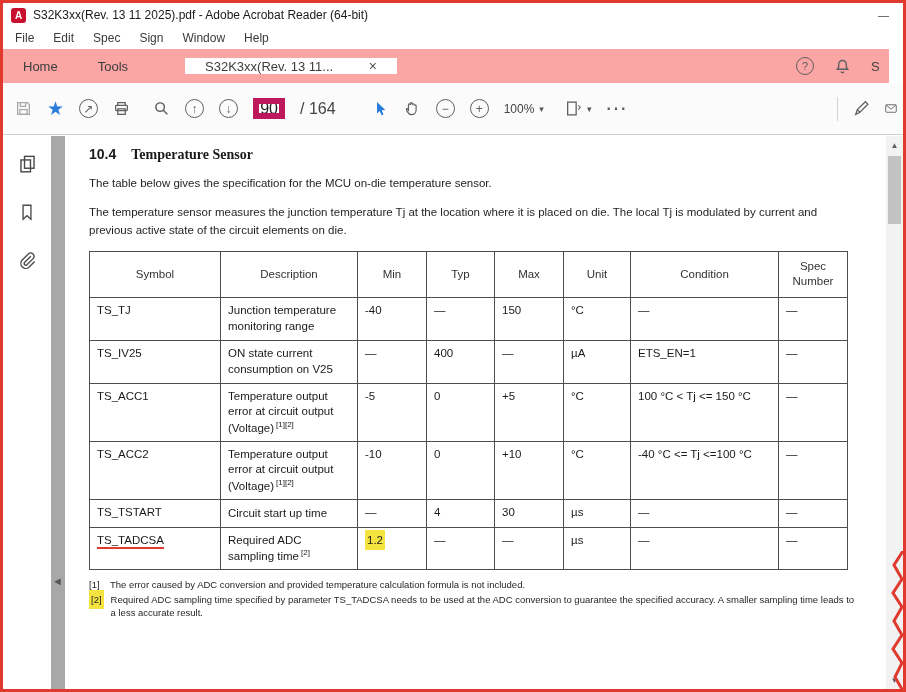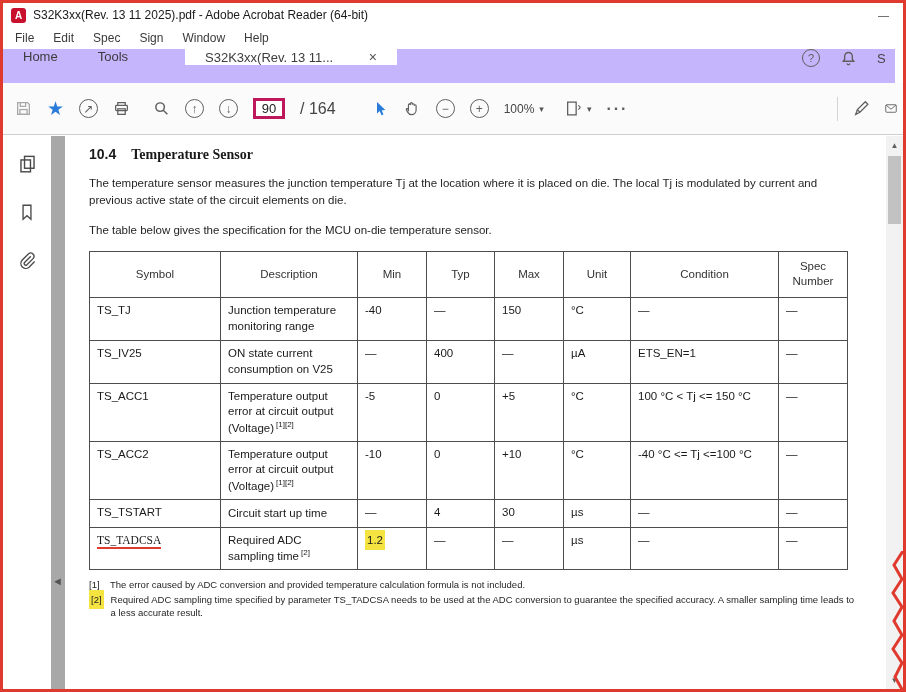--- a/index.html
+++ b/index.html
@@ -14,40 +14,40 @@
     display:flex; align-items:center; gap:7px; padding:0 8px; background:#fff; }
   .pdf-badge { width:15px; height:15px; background:#c8102e; border-radius:3px;
     color:#fff; font-size:10px; font-weight:bold; display:flex; align-items:center; justify-content:center; }
   .title-text { font-size:12px; color:#1a1a1a; white-space:nowrap; }
   .win-min { margin-left:auto; font-size:11px; color:#444; padding:0 6px; cursor:default; }
   
   .menubar { position:absolute; top:24px; left:0; right:0; height:22px;
     display:flex; align-items:center; gap:19px; padding:0 12px; font-size:12px; color:#3a3a3a; background:#fff; }
   .menu-item { cursor:default; }
   
-  .tabbar { position:absolute; top:46px; left:0; right:8px; height:34px;
-    background:#c4b5fd; display:flex; align-items:flex-start; font-size:13px; color:#3c3c3c; }
+  .tabbar { position:absolute; top:46px; left:0; right:14px; height:34px;
+    background:#fca5a5; display:flex; align-items:center; font-size:13px; color:#3c3c3c; }
   .tab { display:flex; align-items:center; padding:0 20px; }
   .tab.doc { background:#fff; margin-left:37px; width:212px; justify-content:space-between; gap:8px; }
   .tab-close { font-size:14px; color:#555; }
   .tabbar-right { margin-left:auto; display:flex; align-items:center; gap:20px; padding-right:4px; }
   .help-circle { width:18px; height:18px; border:1.4px solid #5f5f5f; border-radius:50%;
     display:flex; align-items:center; justify-content:center; font-size:11px; color:#5f5f5f; }
   .signin-partial { font-size:13px; color:#444; width:14px; overflow:hidden; white-space:nowrap; }
   
   .toolbar { position:absolute; top:80px; left:0; right:0; height:52px;
     background:#fbfbfb; border-bottom:1px solid #cfcfcf;
     display:flex; align-items:center; padding:0 12px; gap:15px; color:#5f5f5f; }
   .tb-icon { display:flex; align-items:center; justify-content:center; }
   .tb-icon svg { display:block; }
   .star-glyph { font-size:19px; color:#2a7cdb; line-height:1; }
   .circle-btn { width:19px; height:19px; border:1.5px solid #5f5f5f; border-radius:50%;
     display:flex; align-items:center; justify-content:center; font-size:12px; color:#5f5f5f; line-height:1; }
-  .page-input { width:32px; height:21px; border:3px solid #be185d; background:#fff;
-    font-size:13px; text-align:center; font-family:inherit; color:#222; }
+  .page-input { width:32px; height:21px; border:6px solid #be185d; background:#fff;
+    font-size:16px; text-align:center; font-family:inherit; color:#222; }
   .page-count { font-size:16px; color:#444; }
   .zoom-box { display:flex; align-items:center; gap:5px; font-size:12px; color:#444; }
   .caret { font-size:9px; color:#555; }
   .more-dots { font-size:16px; letter-spacing:2px; color:#5f5f5f; font-weight:bold; }
   .tb-spacer { flex:1; }
   .tb-divider { width:1px; height:24px; background:#d4d4d4; }
   .envelope-clip { width:12px; overflow:hidden; margin-right:-6px; }
   
   .sidebar { position:absolute; top:133px; left:0; width:48px; bottom:0;
     background:#fff; display:flex; flex-direction:column; align-items:center;
@@ -58,21 +58,21 @@
   .page { position:absolute; top:0; left:14px; right:0; bottom:0; background:#fff; padding:10px 26px 0 24px; }
   .doc-heading { font-size:14px; font-weight:bold; color:#1a1a1a; margin-bottom:12px; }
   .doc-heading .h-title { margin-left:15px;font-family:Liberation Serif, serif; }
   .doc-para { font-size:11.5px; line-height:1.5; color:#1f1f1f; margin-bottom:12px; max-width:790px; }
   .table-caption { font-size:11px; font-weight:bold; color:#3d3d3d; margin:14px 0 6px 0; white-space:pre-wrap; }
   table.spec { border-collapse:collapse; font-size:11.5px; color:#1a1a1a; }
   table.spec th, table.spec td { border:1px solid #4d4d4d; vertical-align:top; text-align:left; padding:5px 7px; line-height:1.35; }
   table.spec th { text-align:center; vertical-align:middle; color:#333; font-weight:normal; padding:7px 4px; height:42px; }
   sup { font-size:8px; vertical-align:super; margin-left:2px; }
   .hl { background:#f5e342; padding:4px 2px; }
-  .red-ul { border-bottom:2px solid #e0392e; padding-bottom:1px;font-family:Liberation Serif, serif; }
+  .red-ul { border-bottom:2px solid #e0392e; padding-bottom:1px; }
   .footnotes { margin-top:9px; max-width:800px; }
   .footnote { display:flex; gap:7px; font-size:9.5px; line-height:1.35; color:#1f1f1f; margin-bottom:2px; }
   .fn-marker { flex:0 0 14px; }
   .fn-text { flex:1; }
   
   .scrollbar { position:absolute; top:133px; right:0; width:17px; bottom:0; background:#f2f2f2; }
   .sb-arrow { position:absolute; left:0; width:17px; height:16px; display:flex; align-items:center; justify-content:center;
     font-size:8px; color:#606060; }
   .sb-up { top:1px; } .sb-down { bottom:1px; }
   .sb-thumb { position:absolute; top:20px; left:2px; width:13px; height:68px; background:#c2c2c2; }
@@ -209,22 +209,22 @@
   </div>
   <span class="collapse-chevron">◄</span>
 
   <div class="content">
     <div class="page">
 
       <div class="doc-heading">
         <span>10.4</span><span class="h-title">Temperature Sensor</span>
       </div>
 
+      <p class="doc-para">The table below gives the specification for the MCU on-die temperature sensor.</p>
       <p class="doc-para">The temperature sensor measures the junction temperature Tj at the location where it is placed on die. The local Tj is modulated by current and previous active state of the circuit elements on die.</p>
-      <p class="doc-para">The table below gives the specification for the MCU on-die temperature sensor.</p>
 
 
       <table class="spec">
         <colgroup>
           <col style="width:131px">
             <col style="width:137px">
             <col style="width:69px">
             <col style="width:68px">
           <col style="width:69px">
             <col style="width:67px">

